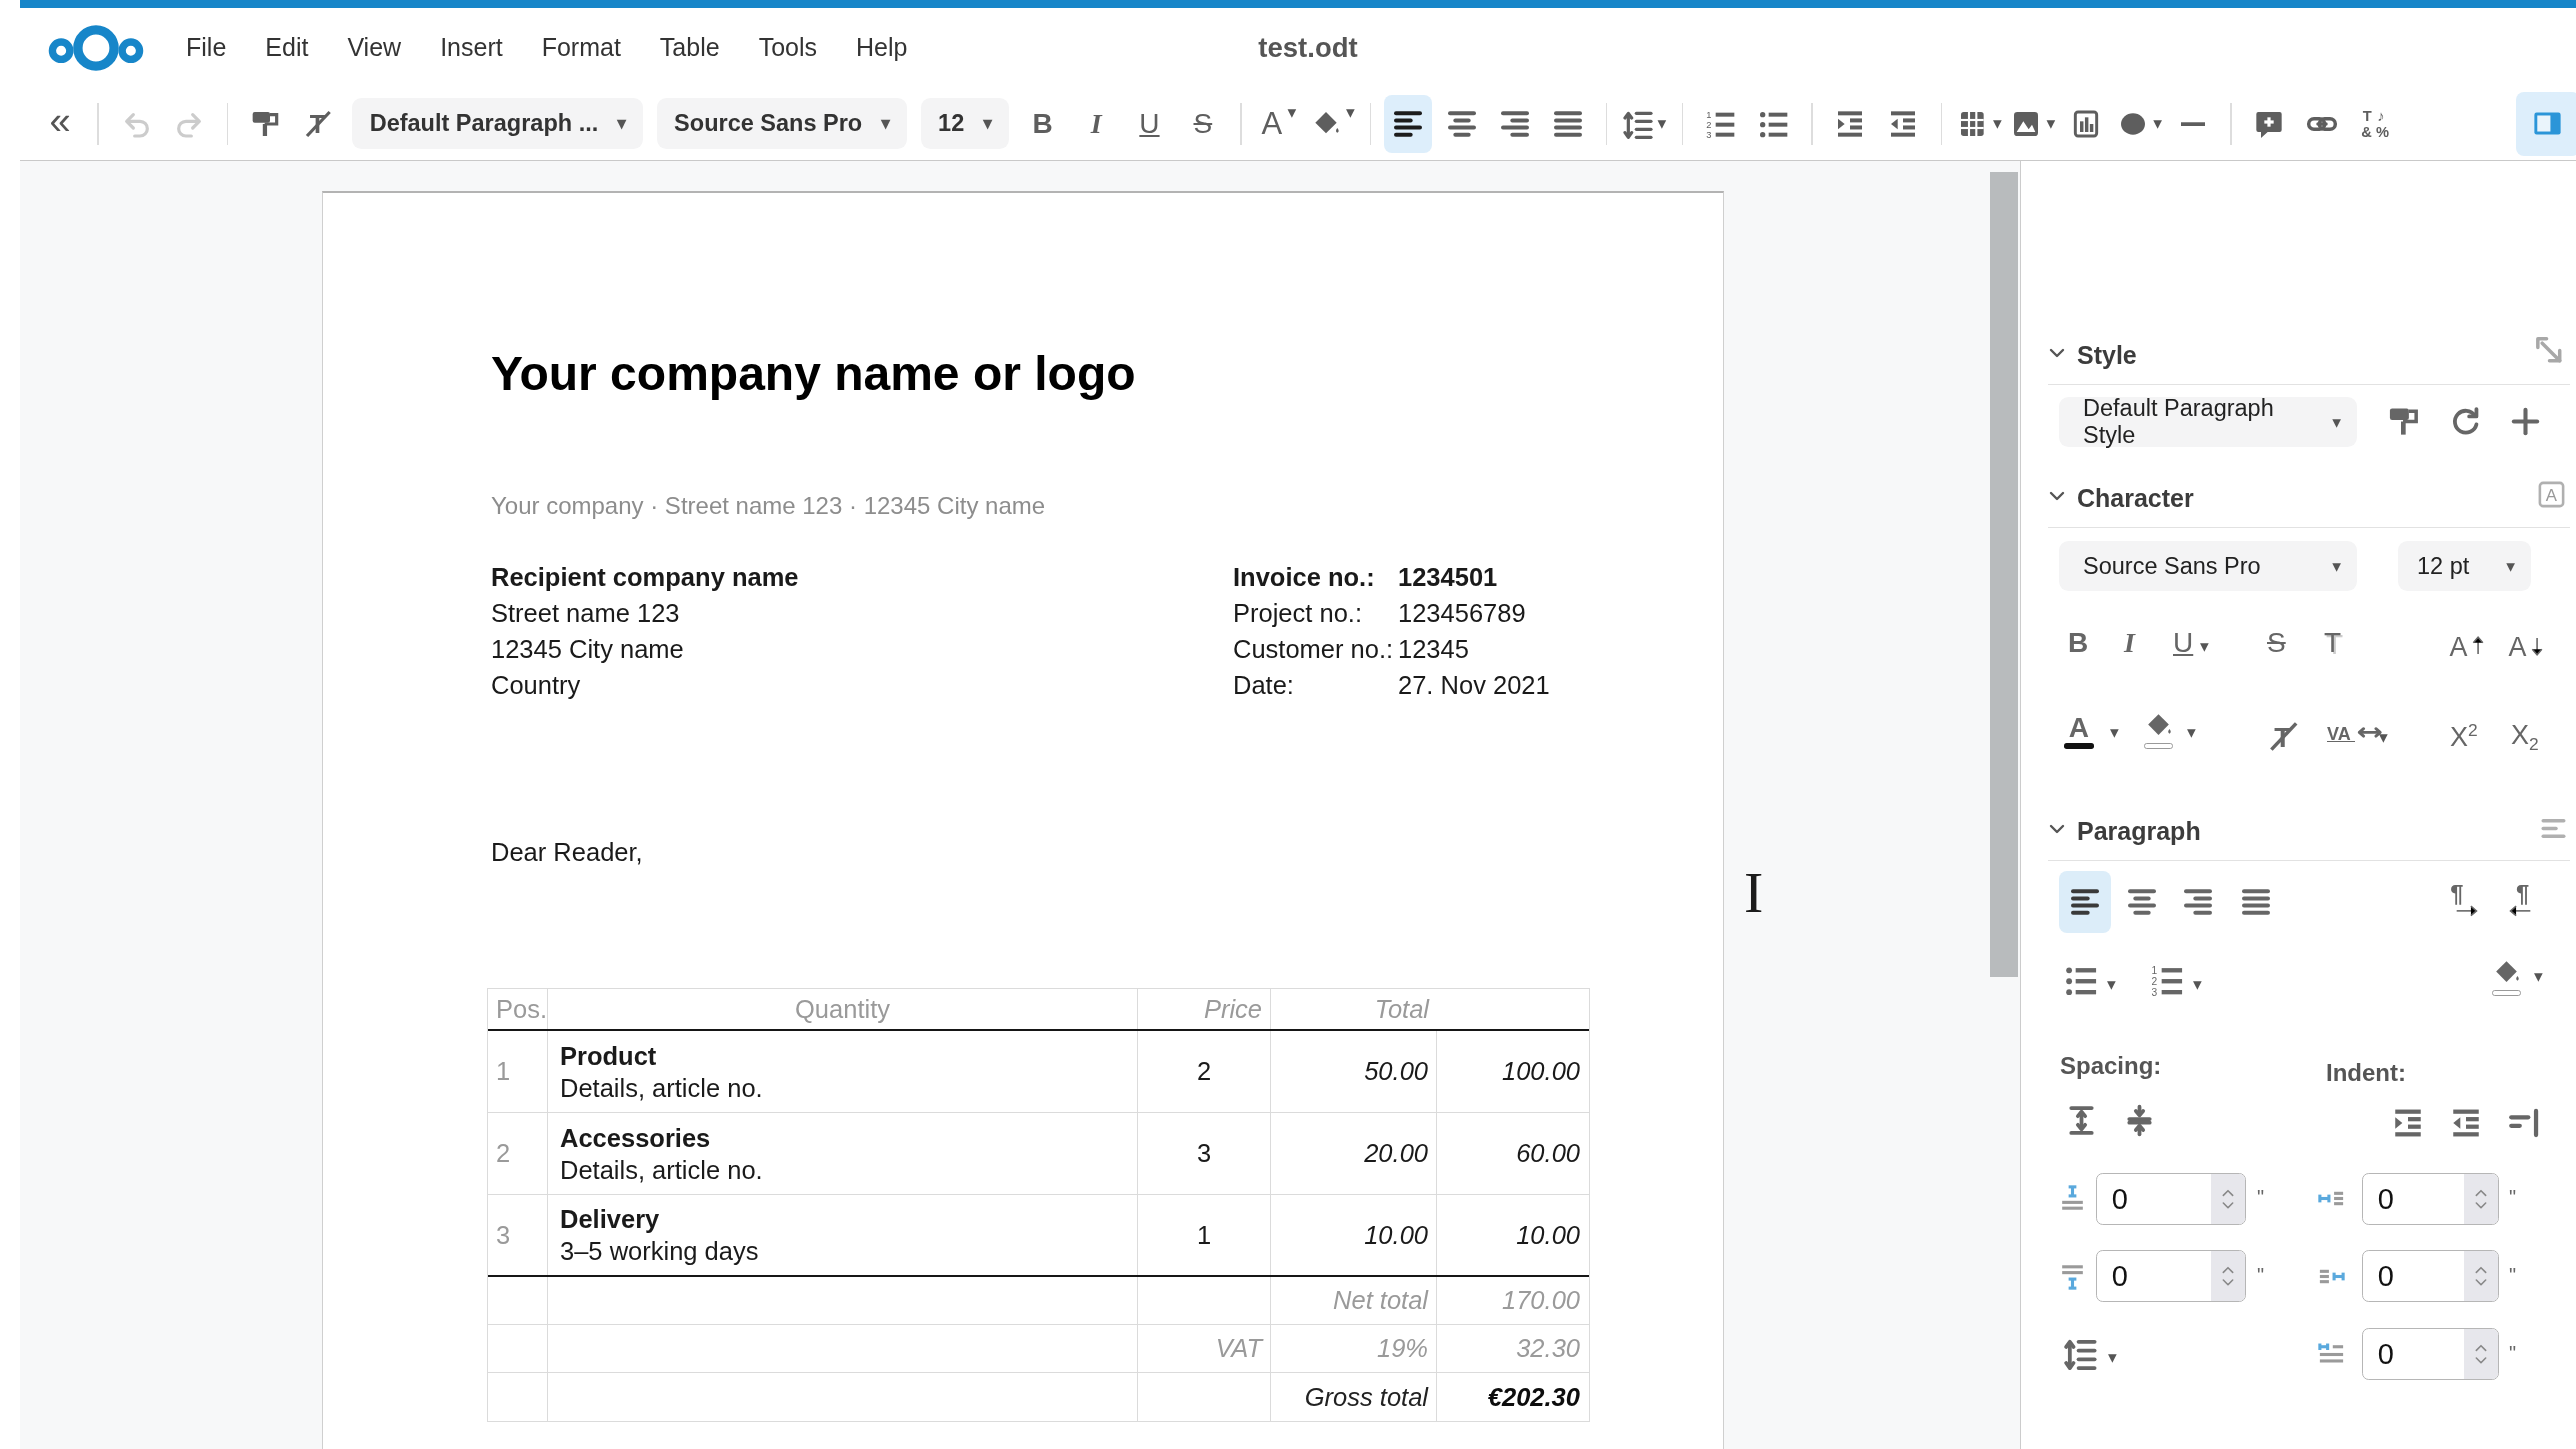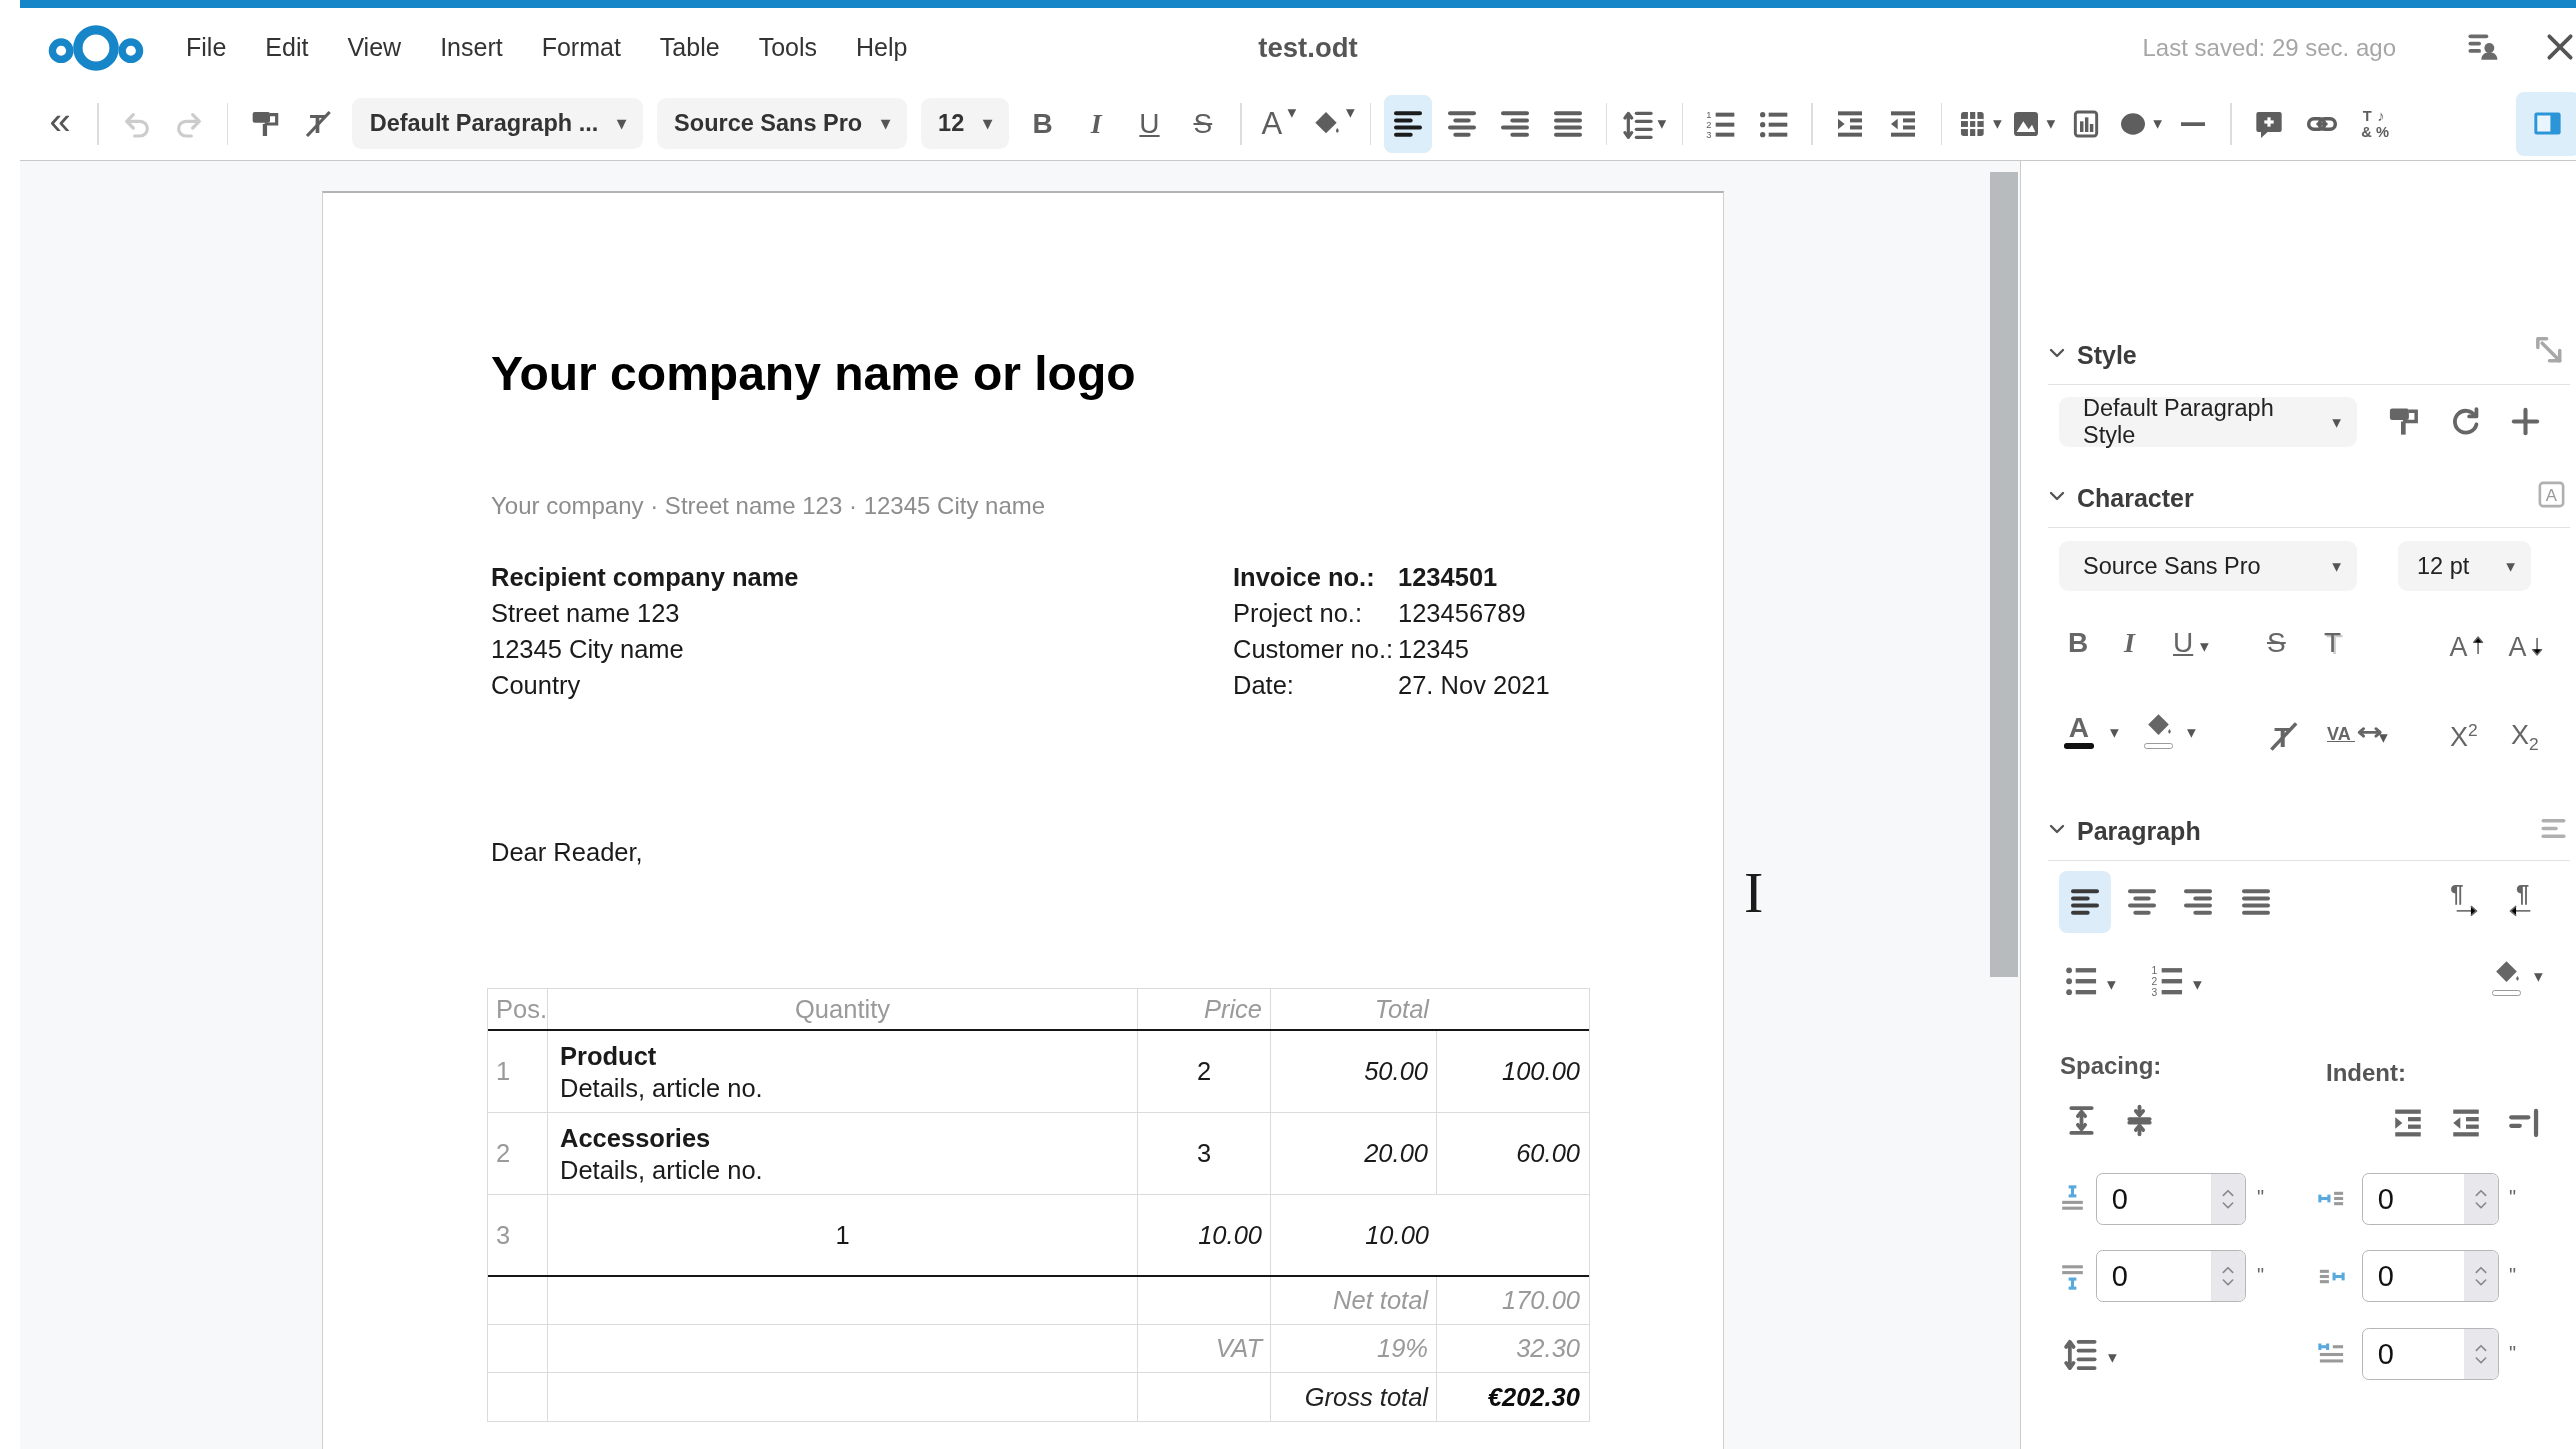--- a/index.html
+++ b/index.html
@@ -124,40 +124,20 @@
       <span class="menu-item">Edit</span>
       <span class="menu-item">View</span>
       <span class="menu-item">Insert</span>
       <span class="menu-item">Format</span>
       <span class="menu-item">Table</span>
       <span class="menu-item">Tools</span>
       <span class="menu-item">Help</span>
     </div>
     <div class="doc-title">
       <span>test.odt</span>
-    </div>
-    <div class="appbar-right">
-      <span class="last-saved">Last saved: 29 sec. ago</span>
-      <span>
-        <svg width="35" height="35" viewBox="0 0 24 24">
-          <g stroke="#6b6b6b" stroke-width="2.6" stroke-linecap="round">
-            <line x1="3" y1="5" x2="14" y2="5"></line>
-            <line x1="3" y1="10" x2="9" y2="10"></line>
-            <line x1="3" y1="15" x2="9" y2="15"></line>
-          </g>
-          <circle cx="16" cy="13" r="3.4" fill="#6b6b6b"></circle>
-          <path d="M10.5 21 c0-3.2 2.4-5 5.5-5 s5.5 1.8 5.5 5 Z" fill="#6b6b6b"></path>
-        </svg>
-      </span>
-      <span>
-        <svg width="32" height="32" viewBox="0 0 24 24" class="ln" style="stroke:#555;stroke-width:2.8">
-          <line x1="4" y1="4" x2="20" y2="20"></line>
-            <line x1="20" y1="4" x2="4" y2="20"></line>
-        </svg>
-      </span>
     </div>
   </div>
 
   <div class="toolbar">
     <div class="tbtn">
         <span class="chev2">«</span>
       </div>
     <div class="tsep"></div>
     <div class="tbtn">
       <svg width="32" height="32" viewBox="0 0 24 24" class="ln" style="stroke:#cccccc">
@@ -444,20 +424,24 @@
             <div class="tc desc">
                 <span class="nm">Accessories</span>
                 <span class="dt">Details, article no.</span>
               </div>
             <div class="tc center">3</div>
             <div class="tc right">20.00</div>
             <div class="tc right">60.00</div>
           </div>
           <div class="trow item lastitem">
             <div class="tc gray">3</div>
+            <div class="tc desc">
+                <span class="nm">Delivery</span>
+                <span class="dt">3–5 working days</span>
+              </div>
             <div class="tc center">1</div>
             <div class="tc right">10.00</div>
             <div class="tc right">10.00</div>
           </div>
           <div class="trow tot">
             <div class="tc"></div>
               <div class="tc"></div>
             <div class="tc right gray"></div>
             <div class="tc right gray">Net total</div>
             <div class="tc right gray">170.00</div>

